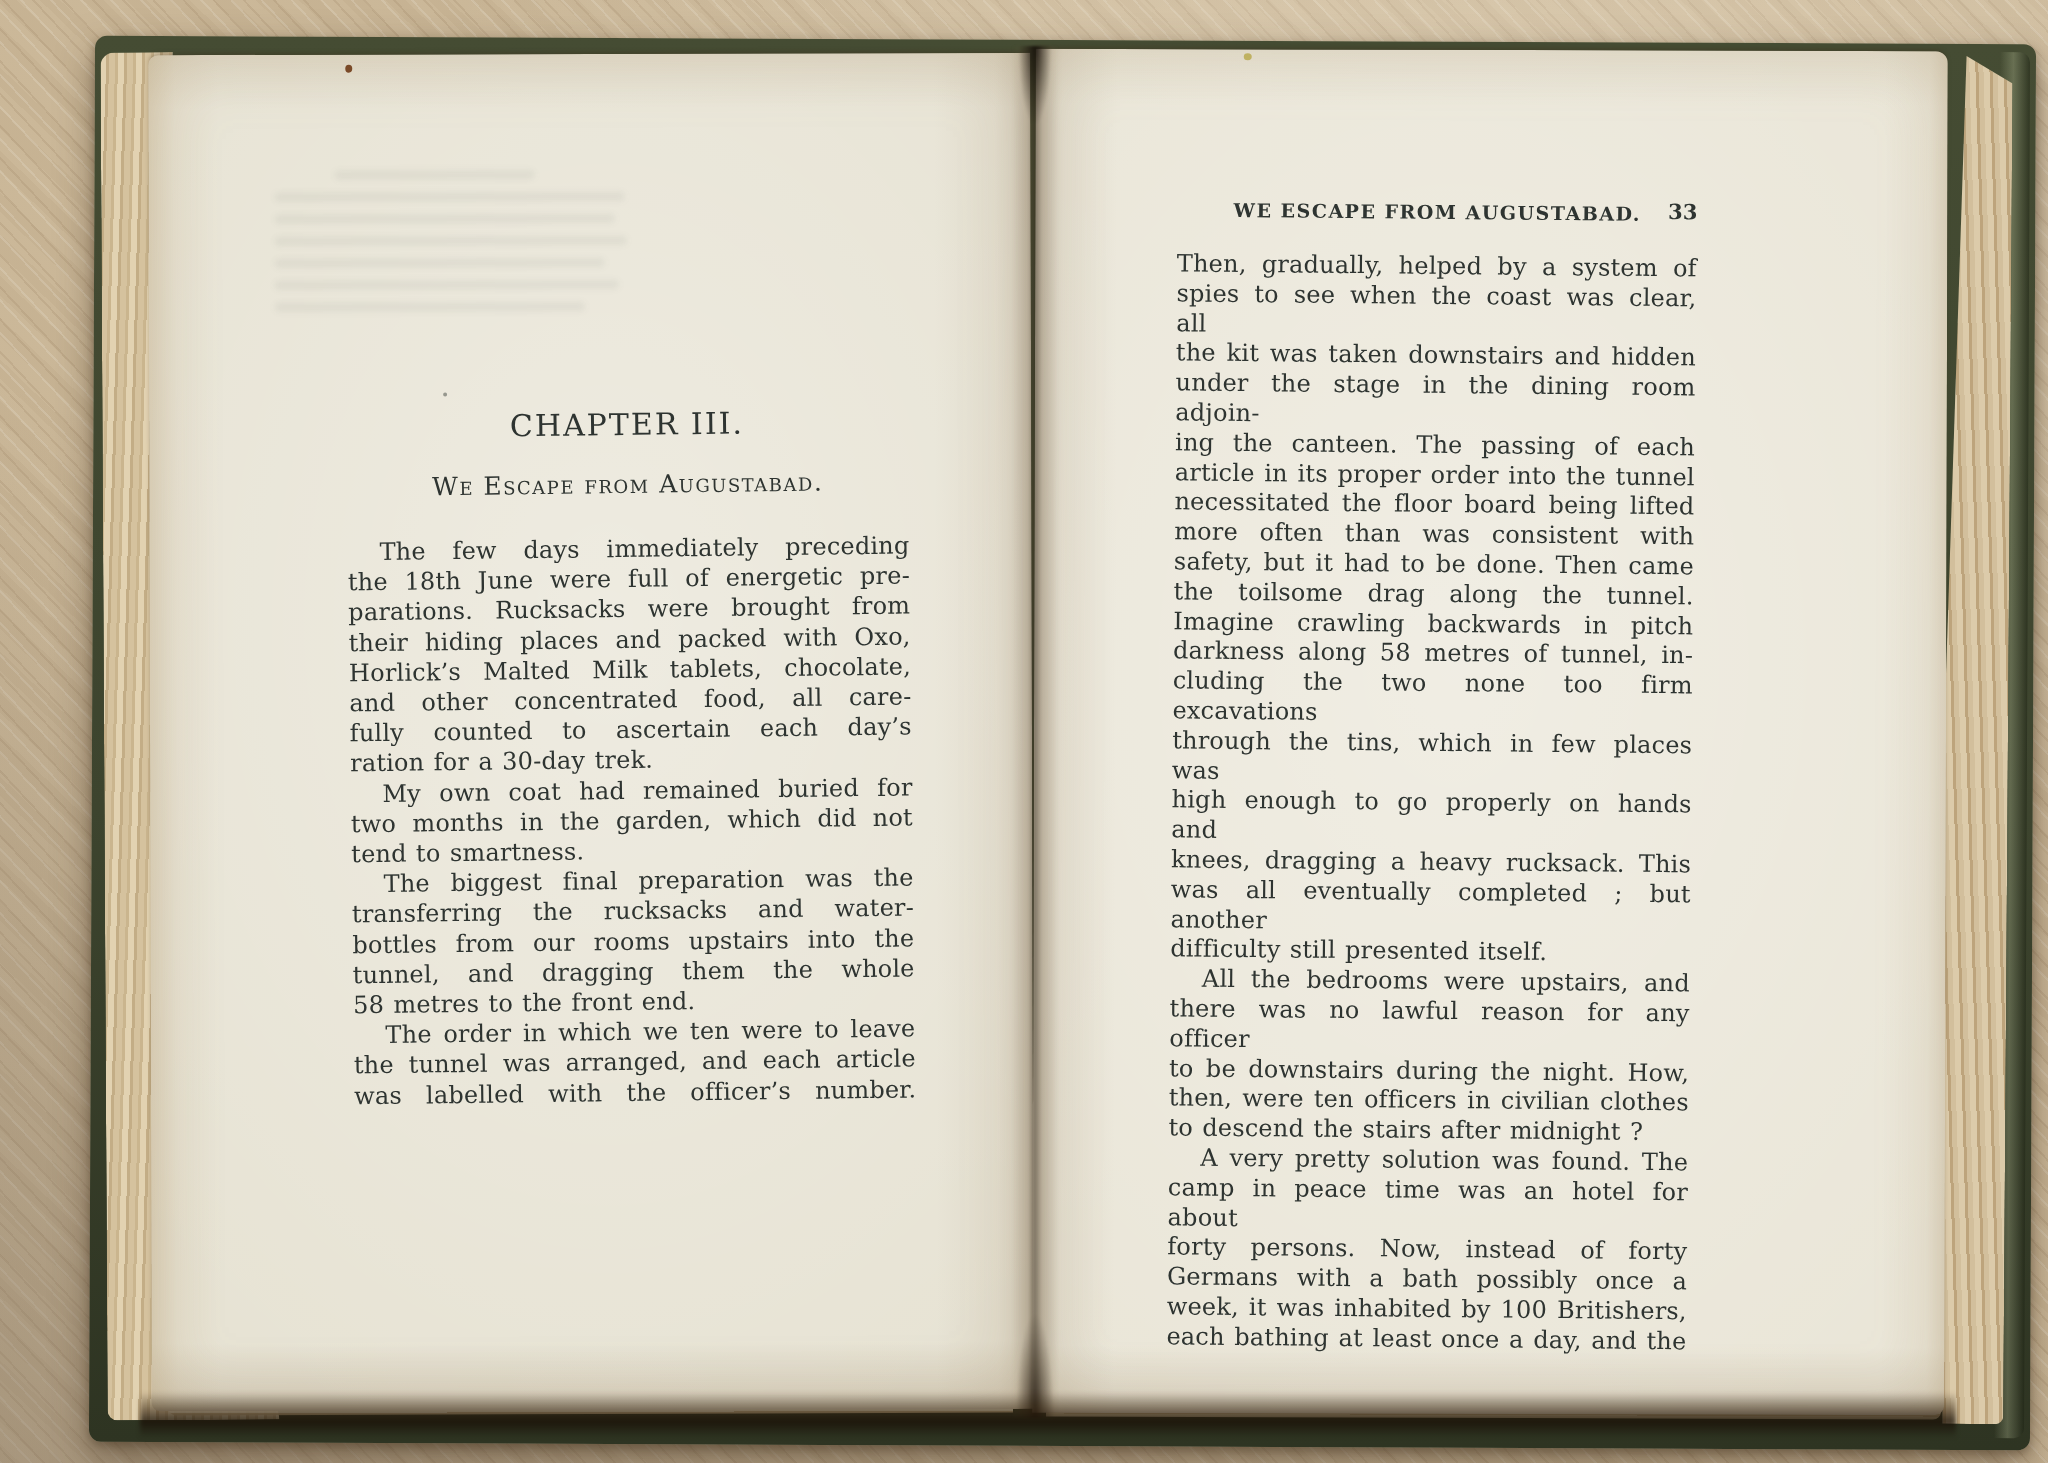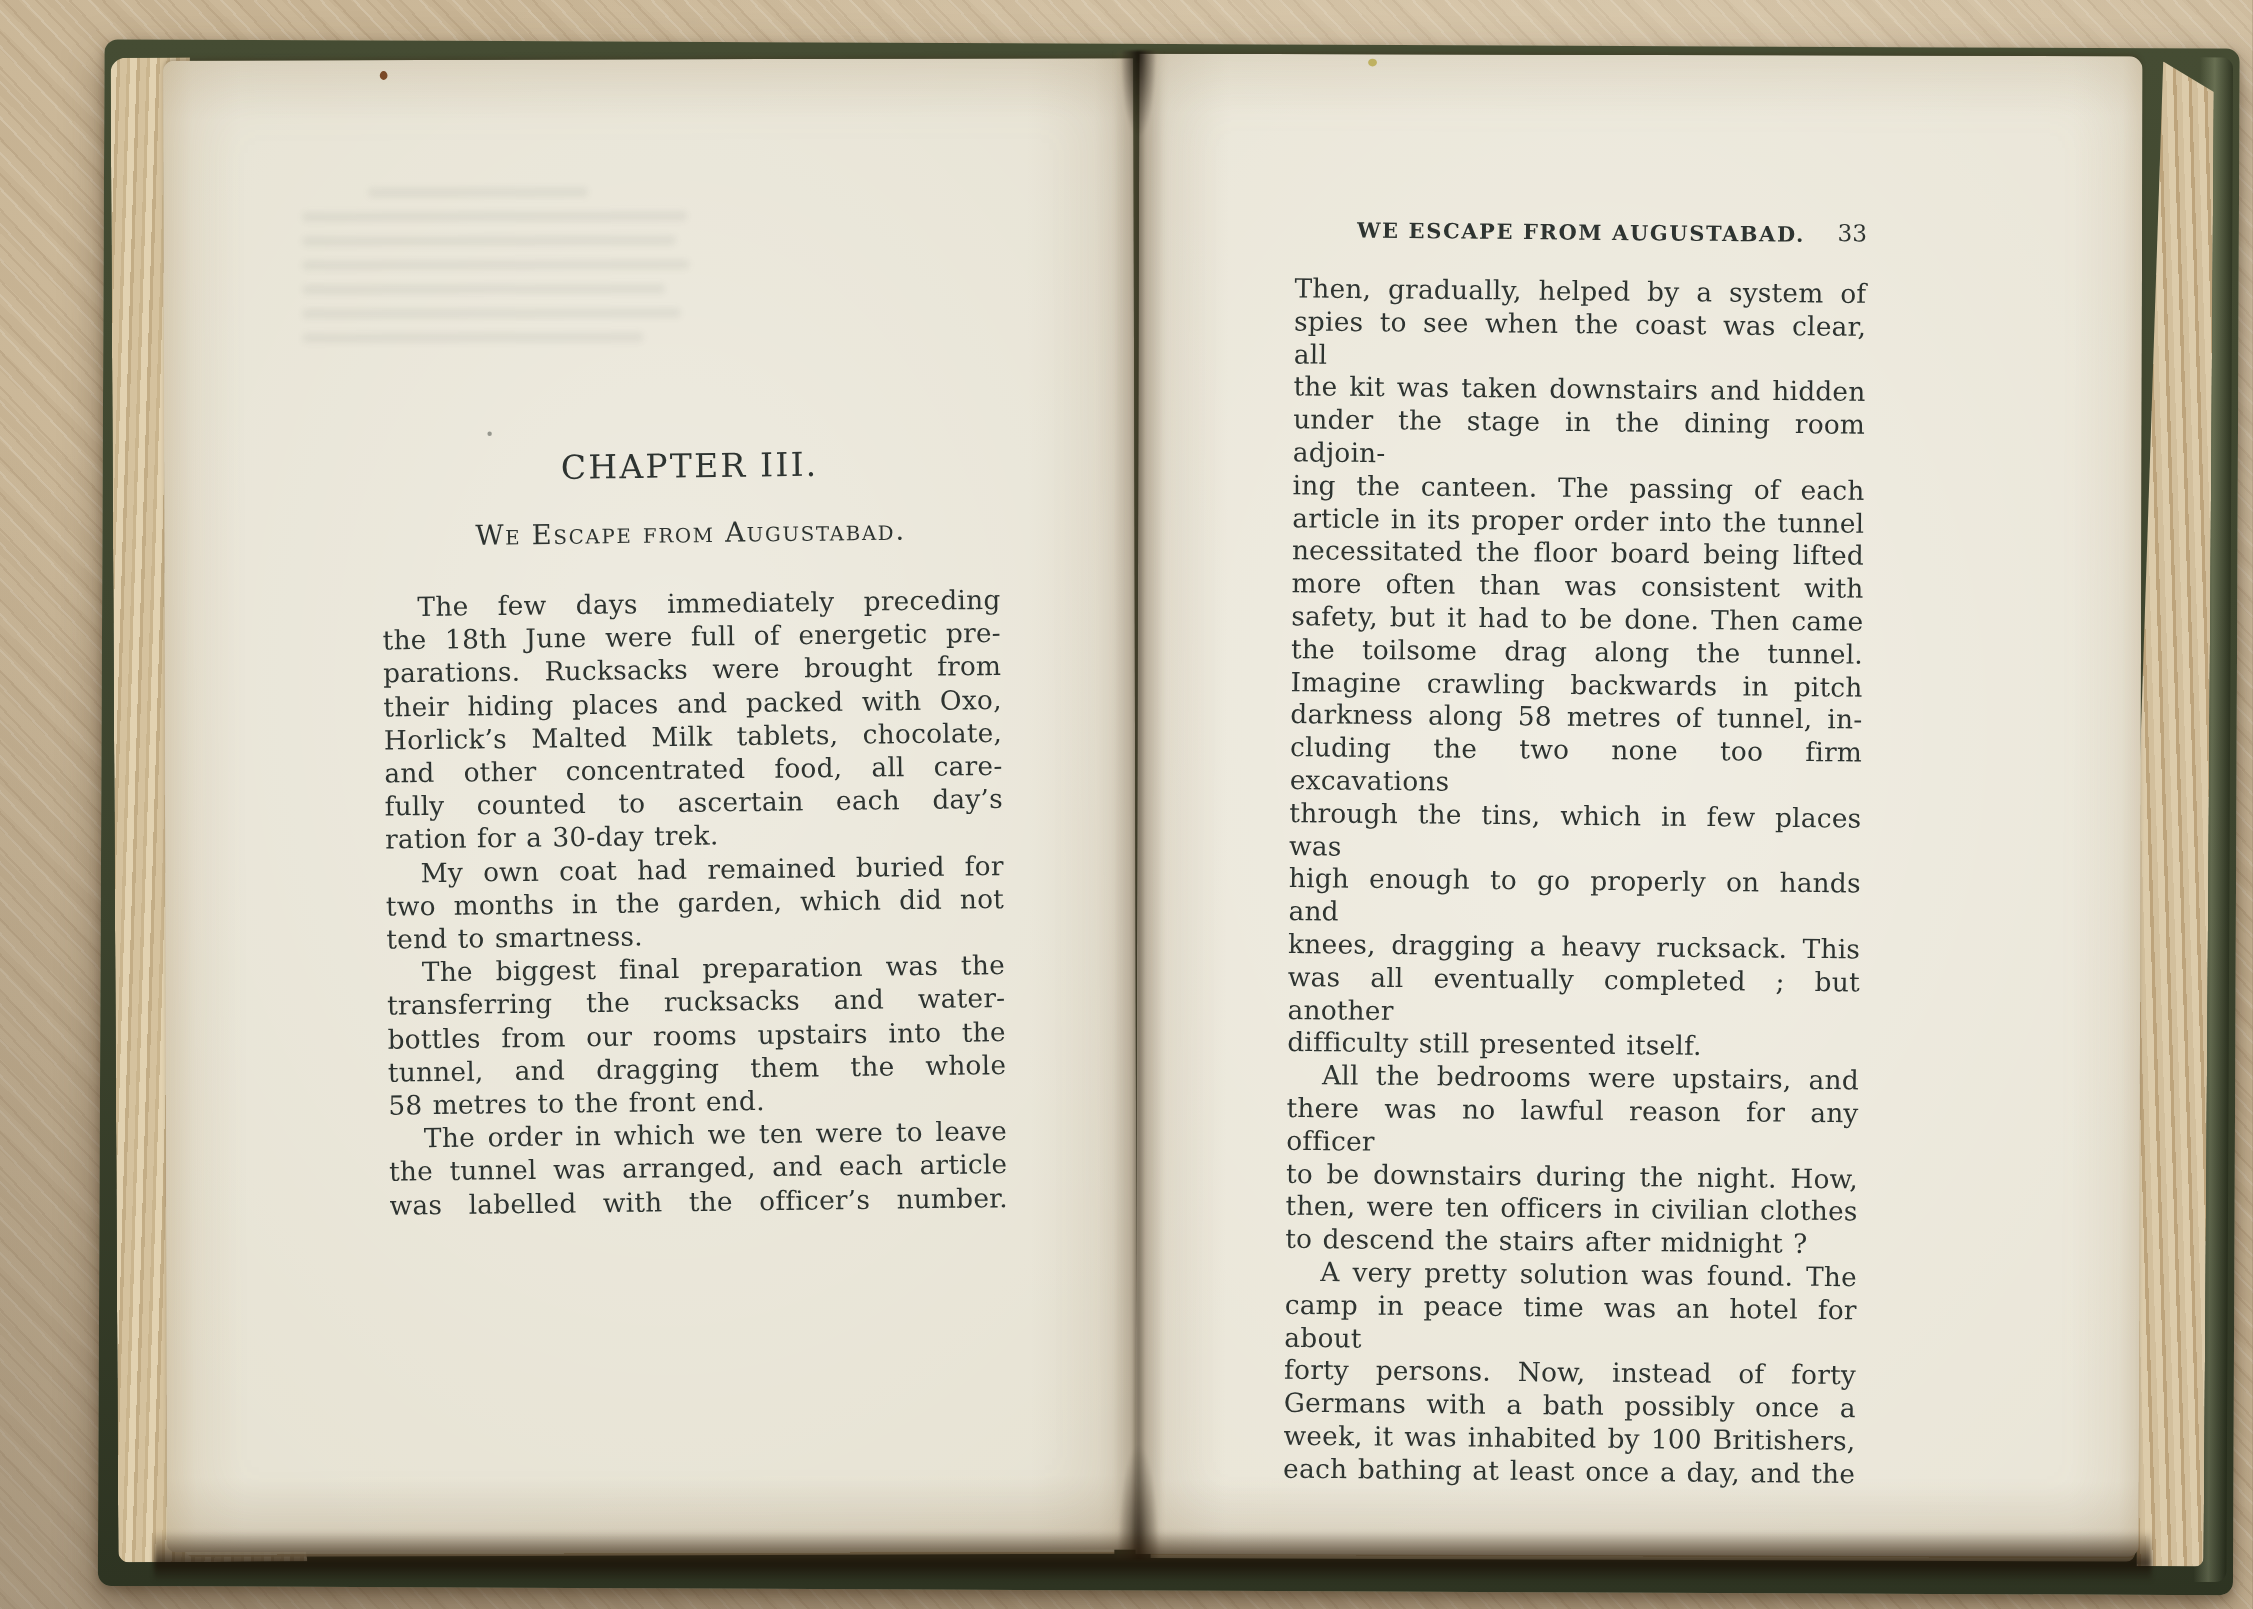--- a/index.html
+++ b/index.html
@@ -108,21 +108,21 @@
   }
   .chapter-heading{font-size:30px;line-height:34px;letter-spacing:2px;text-align:center;}
   .chapter-subtitle{margin-top:28px;font-size:25px;line-height:30px;font-variant:small-caps;letter-spacing:1.5px;text-align:center;}
   .left-body{margin-top:34px;font-size:24px;line-height:30.2px;}
   .right-text{
     position:absolute;left:138px;top:150px;width:520px;
     transform:rotate(0.4deg);color:#2e3431;
   }
   .running-head-row{position:relative;text-align:center;line-height:24px;}
   .running-head{font-weight:bold;font-size:19px;letter-spacing:1.5px;}
-  .page-number{position:absolute;right:0;top:-2px;font-weight:normal;font-size:21px;letter-spacing:0;}
+  .page-number{position:absolute;right:0;top:-2px;font-weight:bold;font-size:21px;letter-spacing:0;}
   .right-body{margin-top:26px;font-size:24px;line-height:29.8px;}
   .line{word-spacing:1.5px;letter-spacing:0.2px;}
   .line.j{text-align:justify;text-align-last:justify;}
   .line.ind{text-indent:32px;}
 </style>
 </head>
 <body>
 
 <div class="scene">
   <div class="book"></div>

